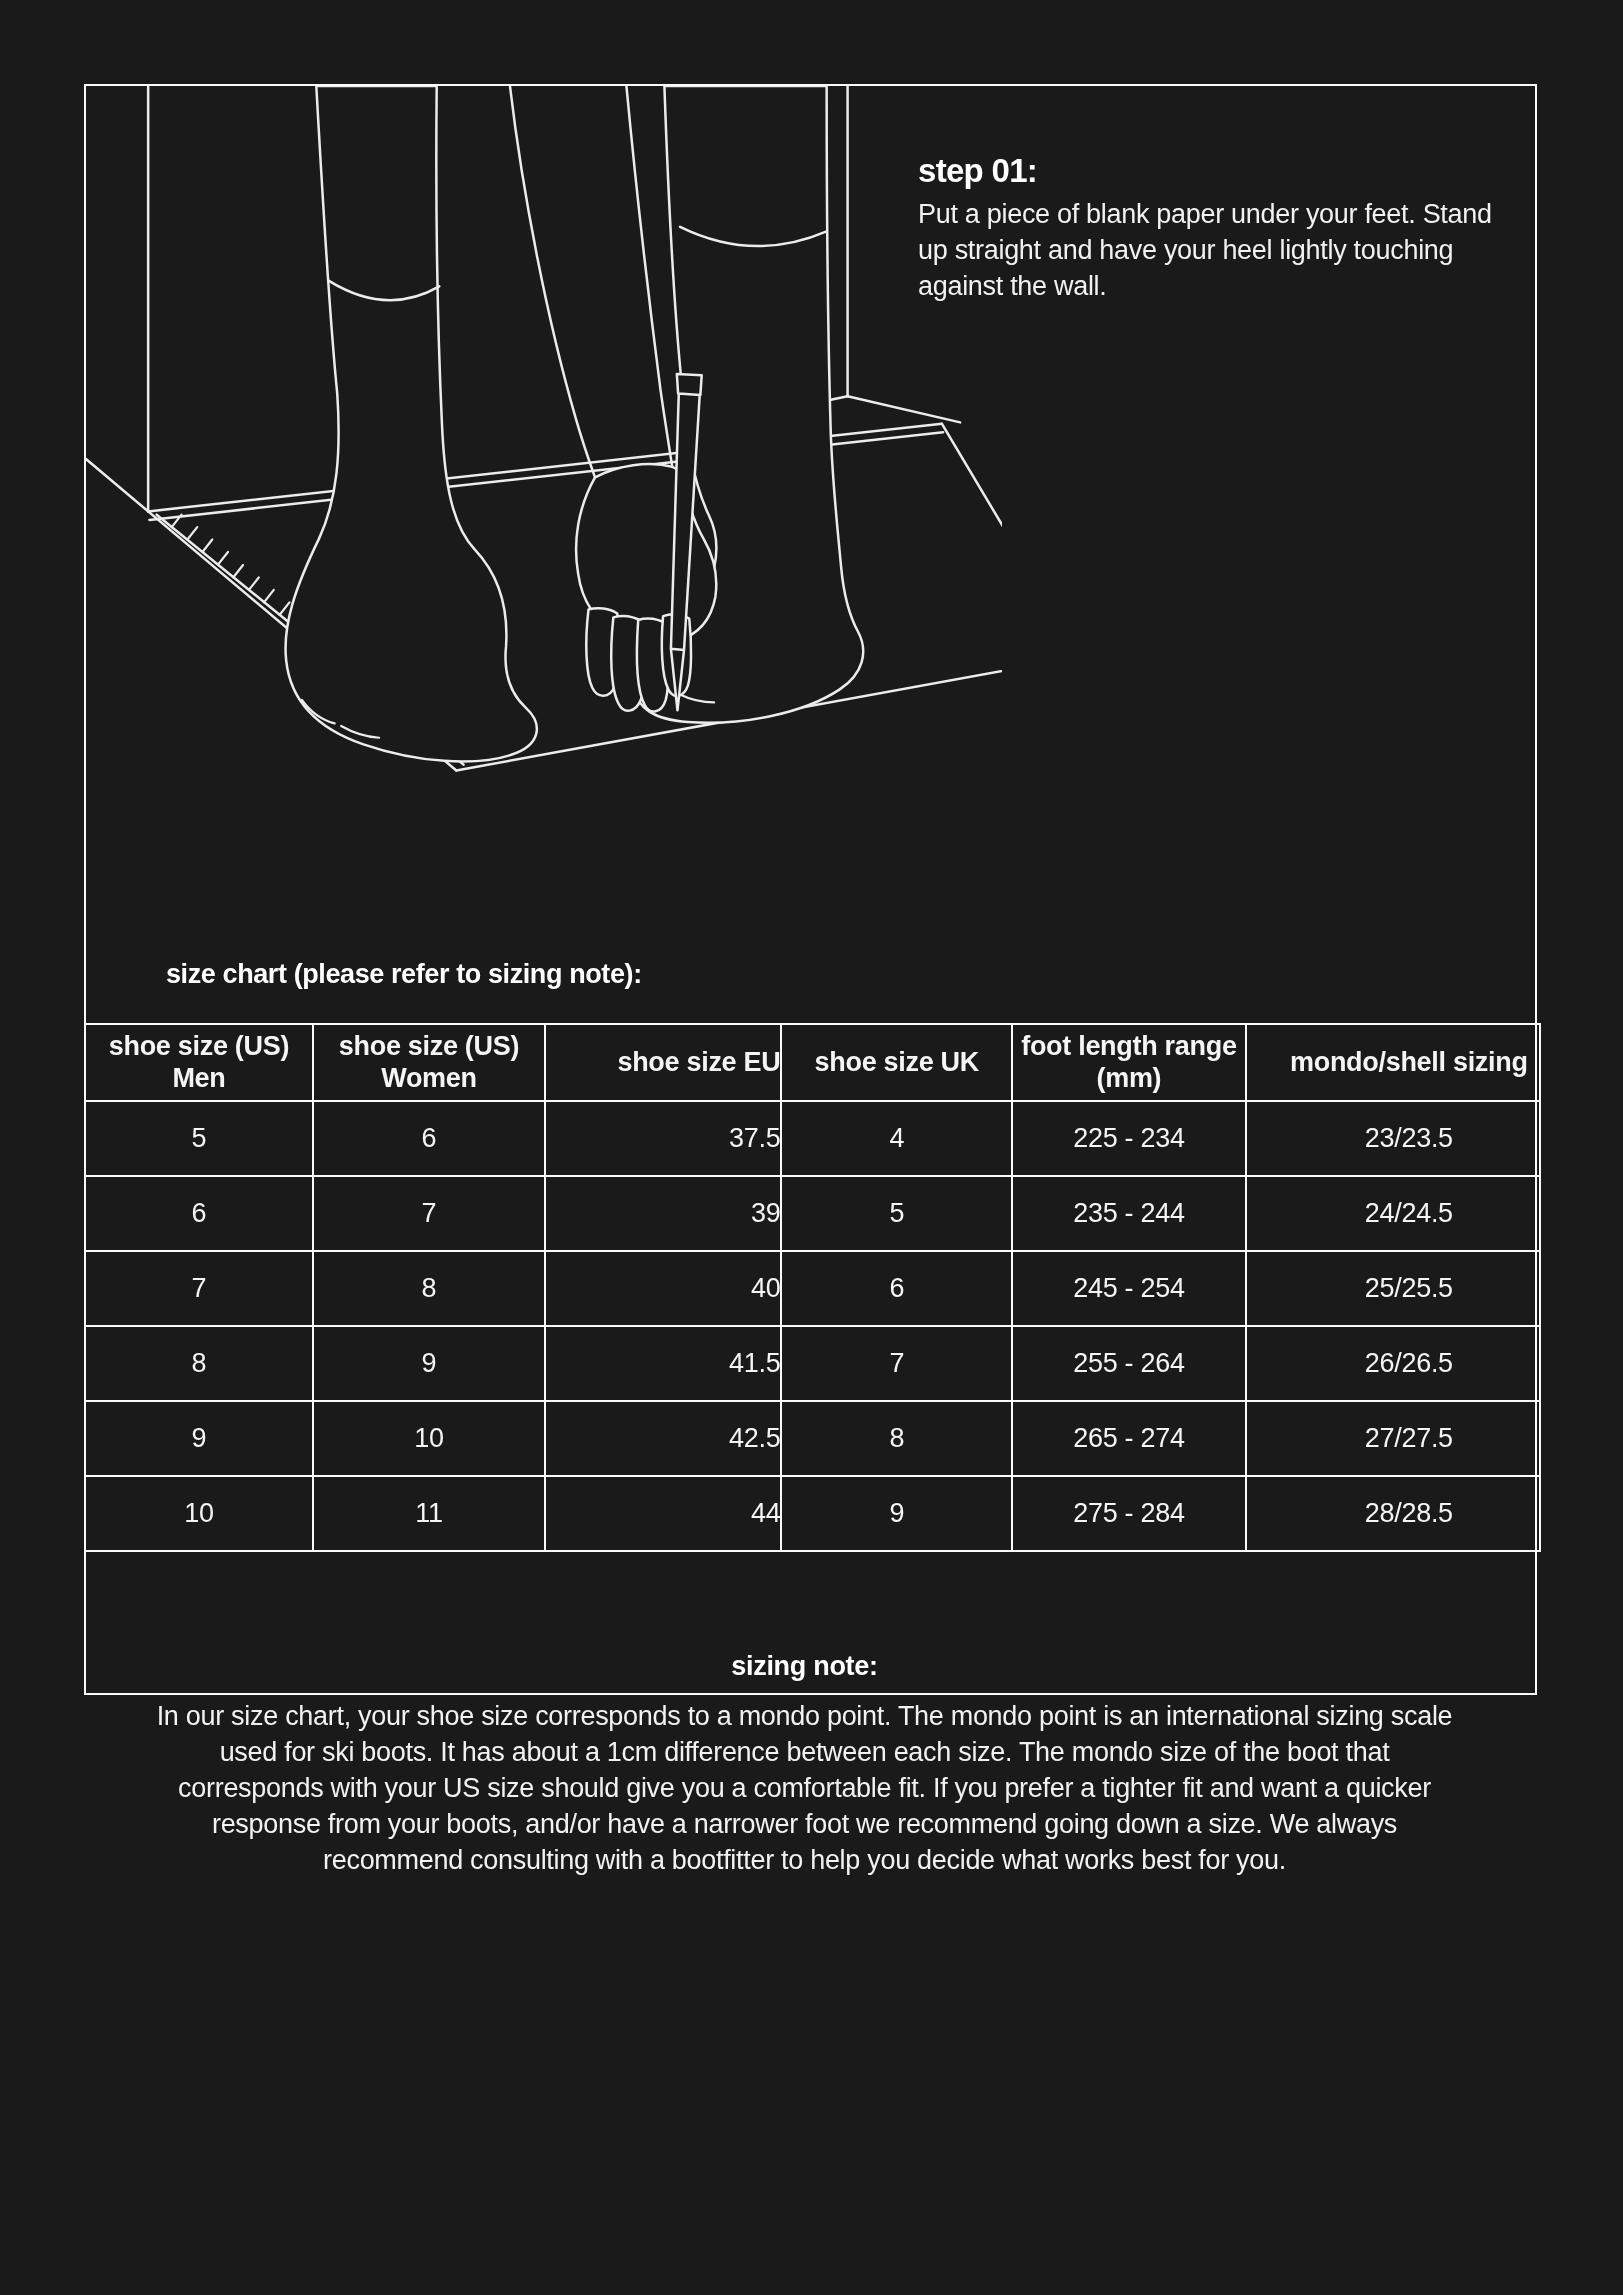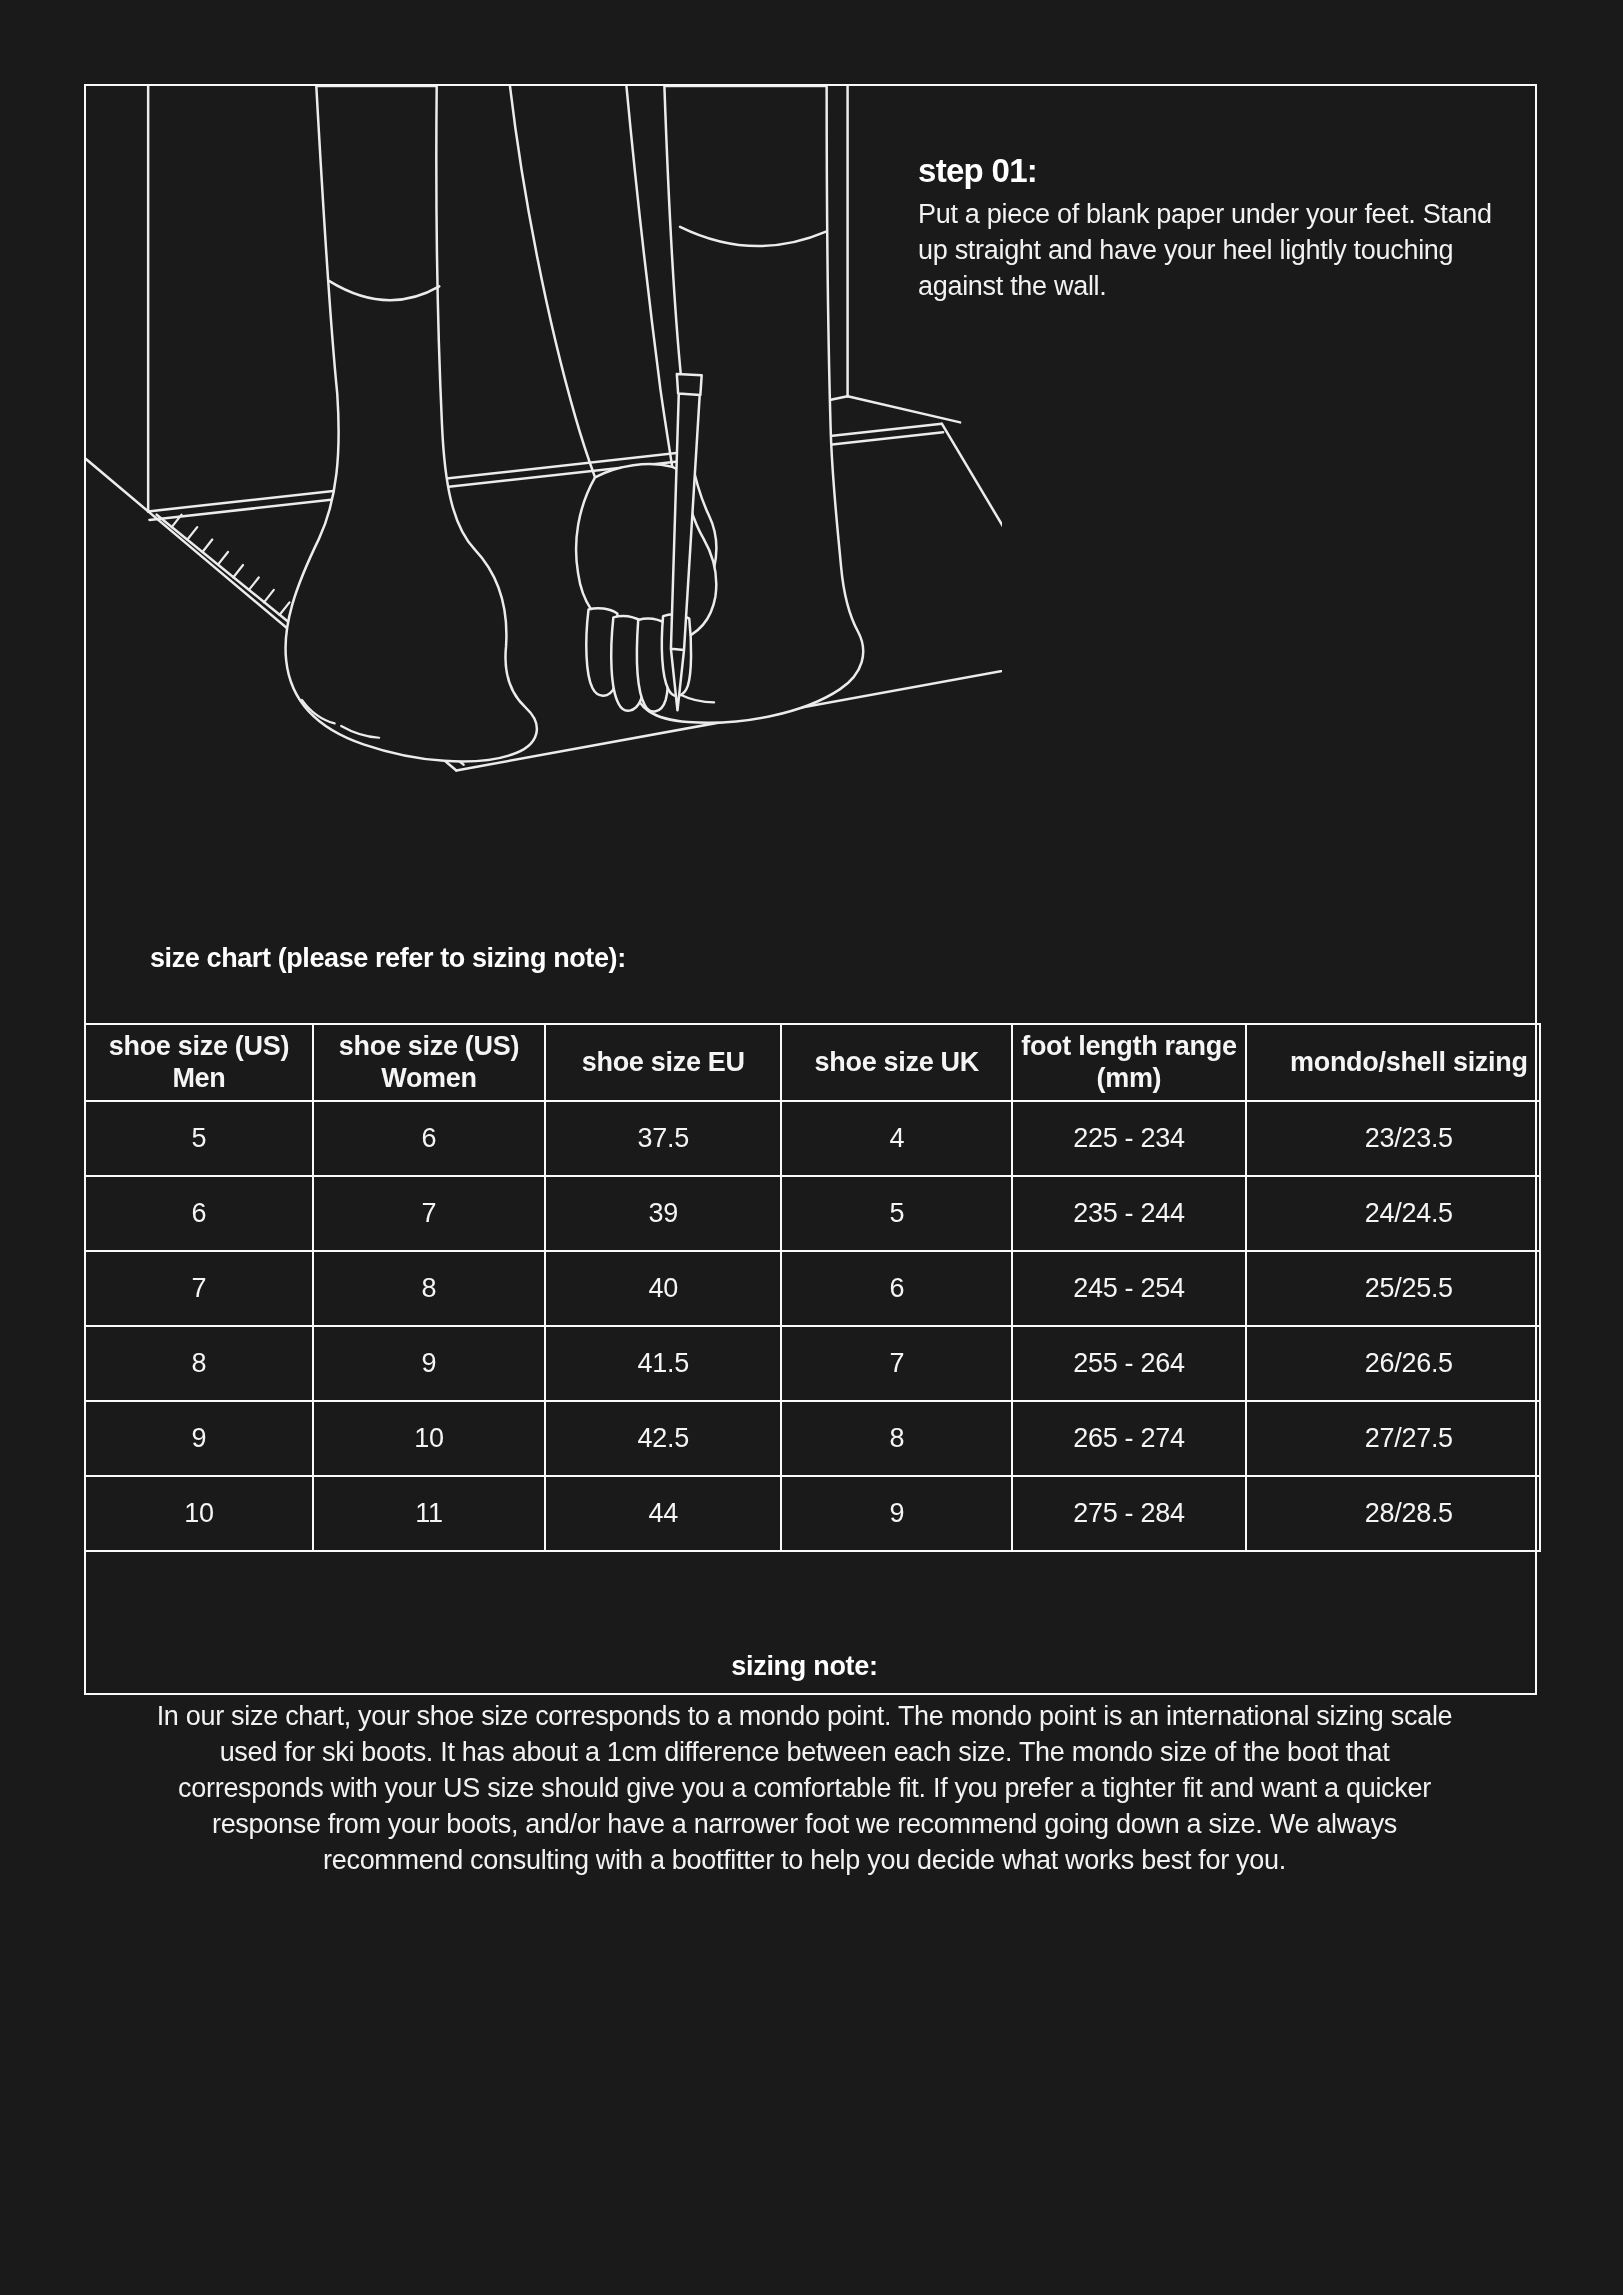--- a/index.html
+++ b/index.html
@@ -19,37 +19,37 @@
   .step-heading{
     margin:0;font-size:33px;font-weight:700;letter-spacing:-0.7px;color:#ffffff;line-height:1.2;
   }
   .step-body{
     margin:6.5px 0 0 0;font-size:27px;font-weight:400;letter-spacing:-0.3px;
     line-height:1.33;color:#f2f2f2;
   }
   .step + .step{margin-top:47px;}
 
   .chart-title{
-    position:absolute;left:64px;top:857px;margin:0;
+    position:absolute;left:64px;top:857px;margin:16px;
     font-size:27px;font-weight:700;letter-spacing:-0.4px;color:#ffffff;
   }
 
   .size-table{
     position:absolute;left:-2px;top:937px;width:1457px;
     border-collapse:collapse;table-layout:fixed;
   }
   .size-table th,.size-table td{
     border:2.6px solid #fafafa;text-align:center;vertical-align:middle;
     color:#f5f5f5;font-size:27px;letter-spacing:-0.3px;padding:0;
   }
   .size-table th{font-weight:700;height:75px;white-space:pre-line;line-height:1.18;}
   .size-table td{font-weight:400;height:73px;}
   .size-table th:nth-child(1),.size-table td:nth-child(1){width:16.0%;}
   .size-table th:nth-child(2),.size-table td:nth-child(2){width:16.3%;}
-  .size-table th:nth-child(3),.size-table td:nth-child(3){width:16.6%;}
+  .size-table th:nth-child(3),.size-table td:nth-child(3){width:16.6%;text-align:right;}
   .size-table th:nth-child(4),.size-table td:nth-child(4){width:16.2%;}
   .size-table th:nth-child(5),.size-table td:nth-child(5){width:16.4%;}
   .size-table th:nth-child(6),.size-table td:nth-child(6){width:18.5%;padding-left:32px;}
 
   .note{position:absolute;left:64px;top:1565px;width:1309px;text-align:center;}
   .note-heading{margin:0;font-size:27px;font-weight:700;letter-spacing:-0.3px;color:#ffffff;}
   .note-body{
     margin:17px 0 0 0;font-size:27px;font-weight:400;letter-spacing:-0.3px;
     line-height:1.33;color:#f2f2f2;
   }

